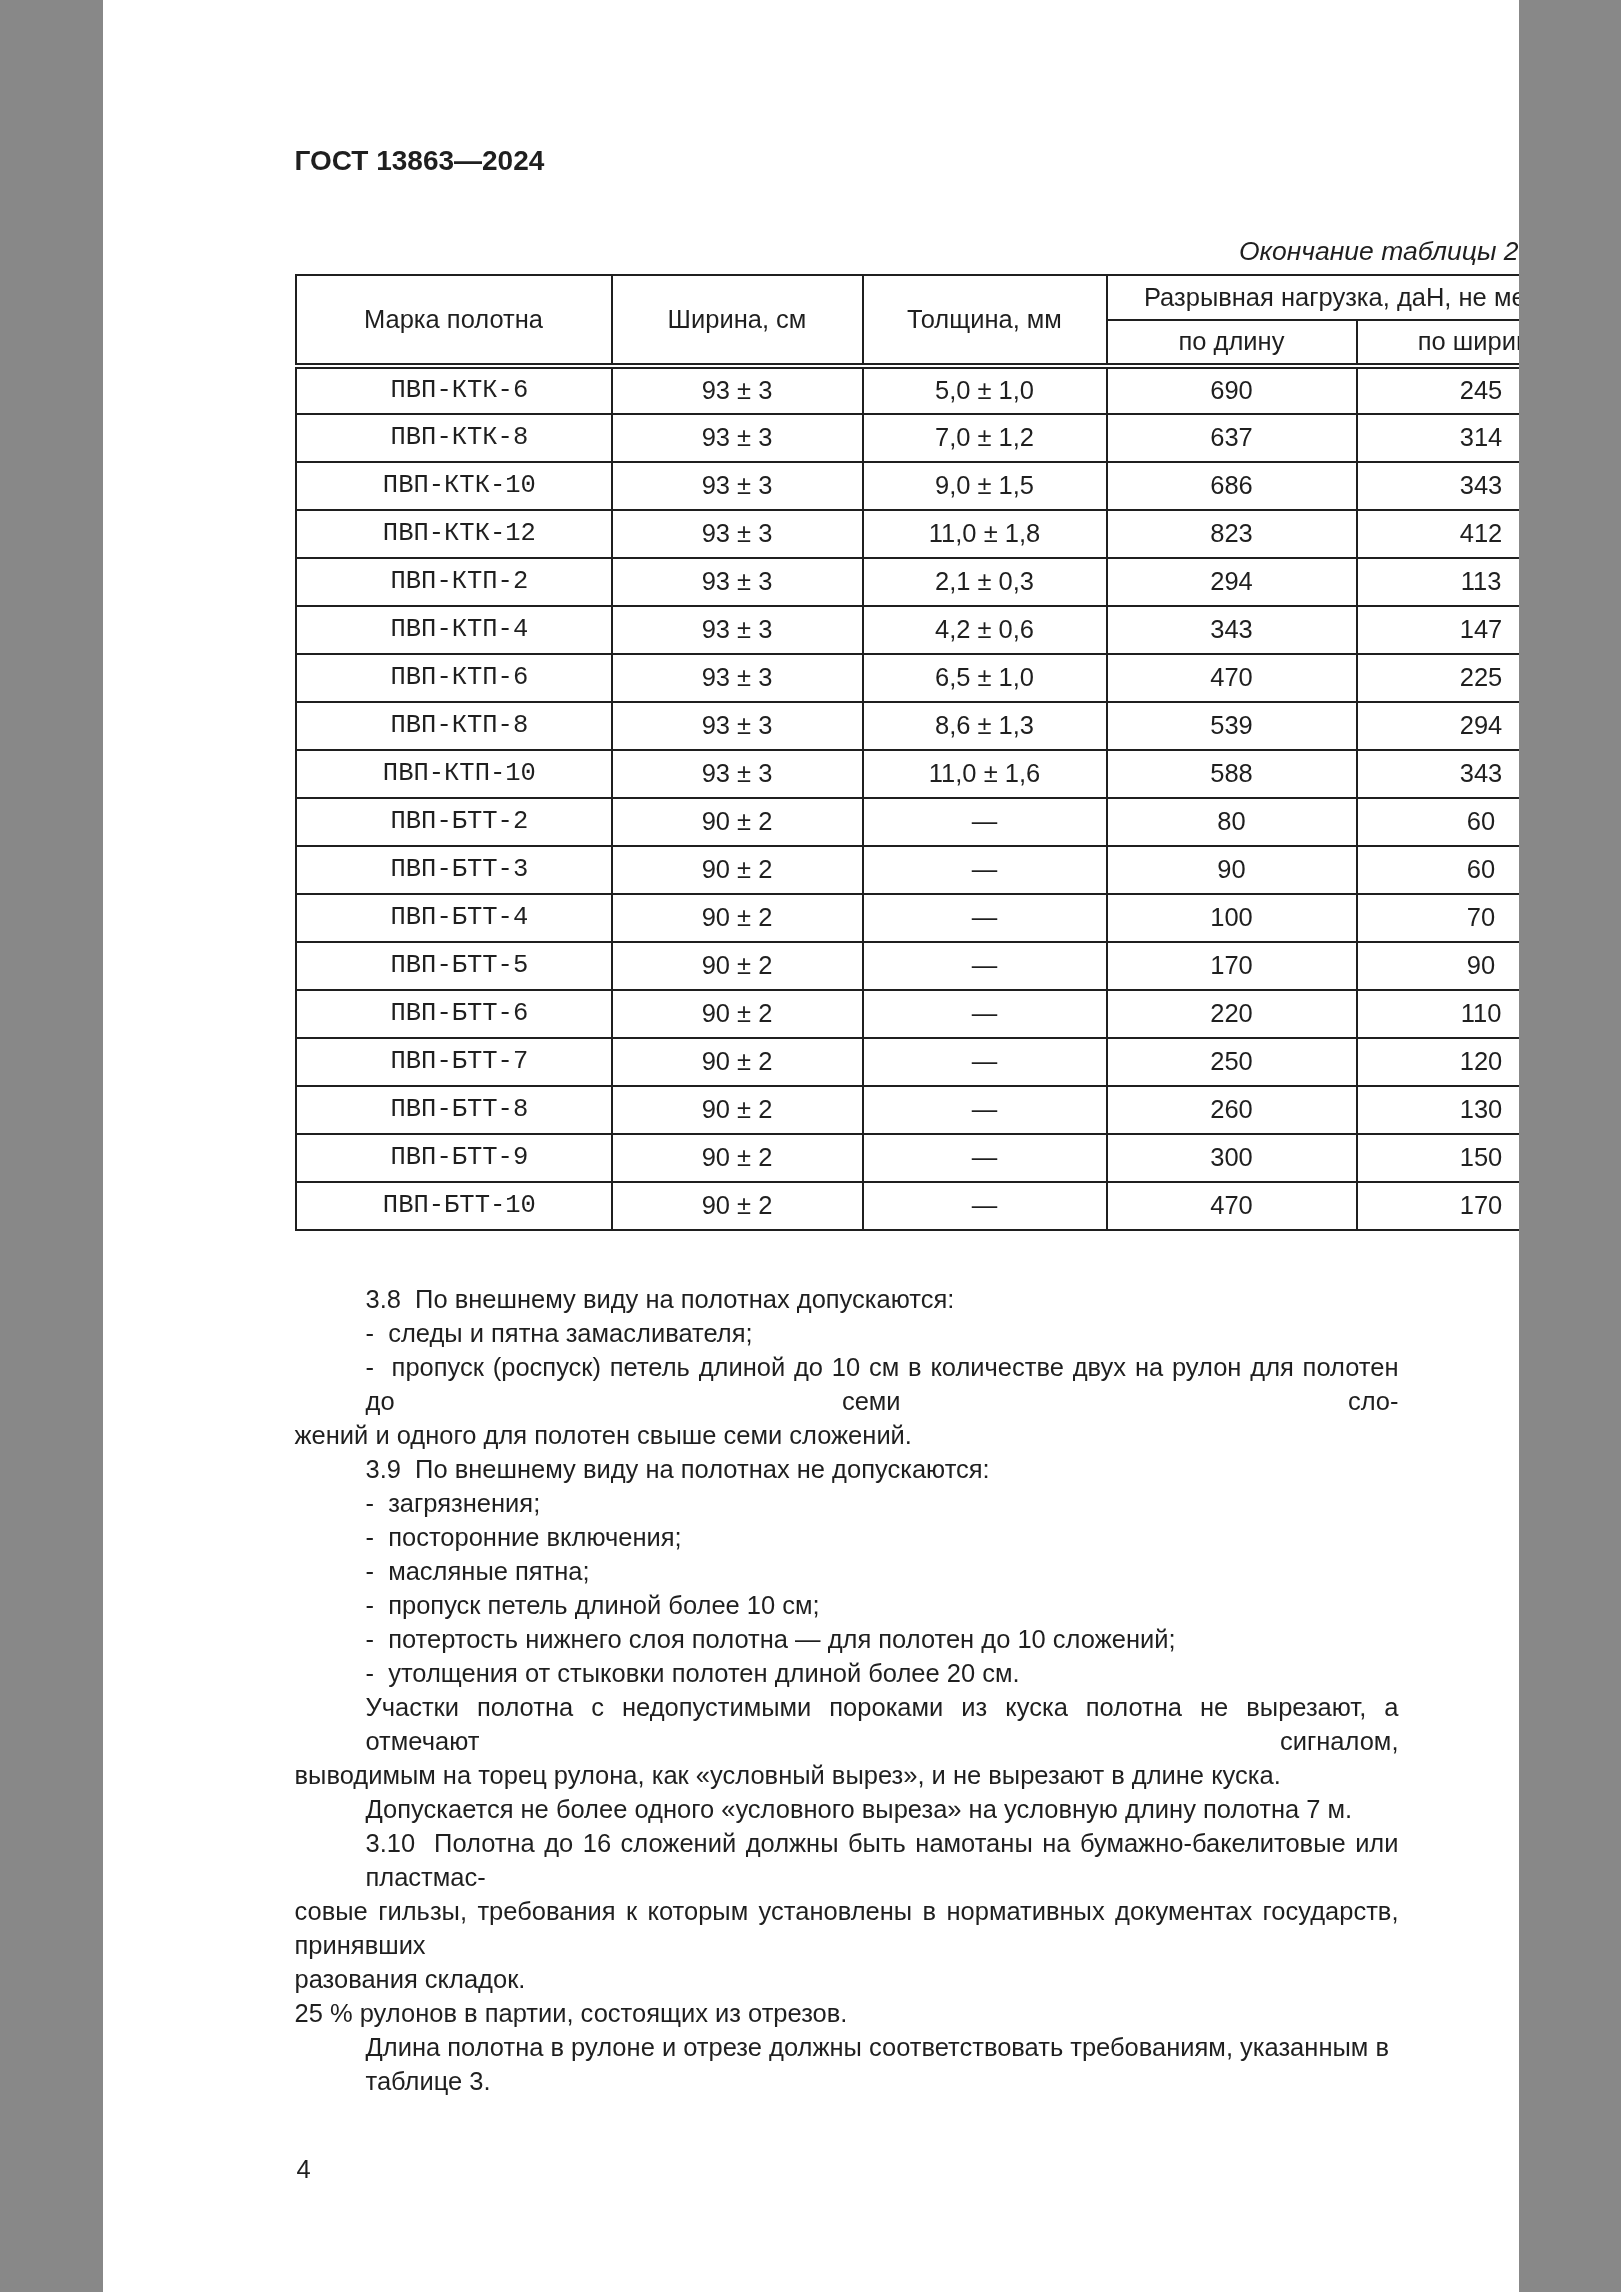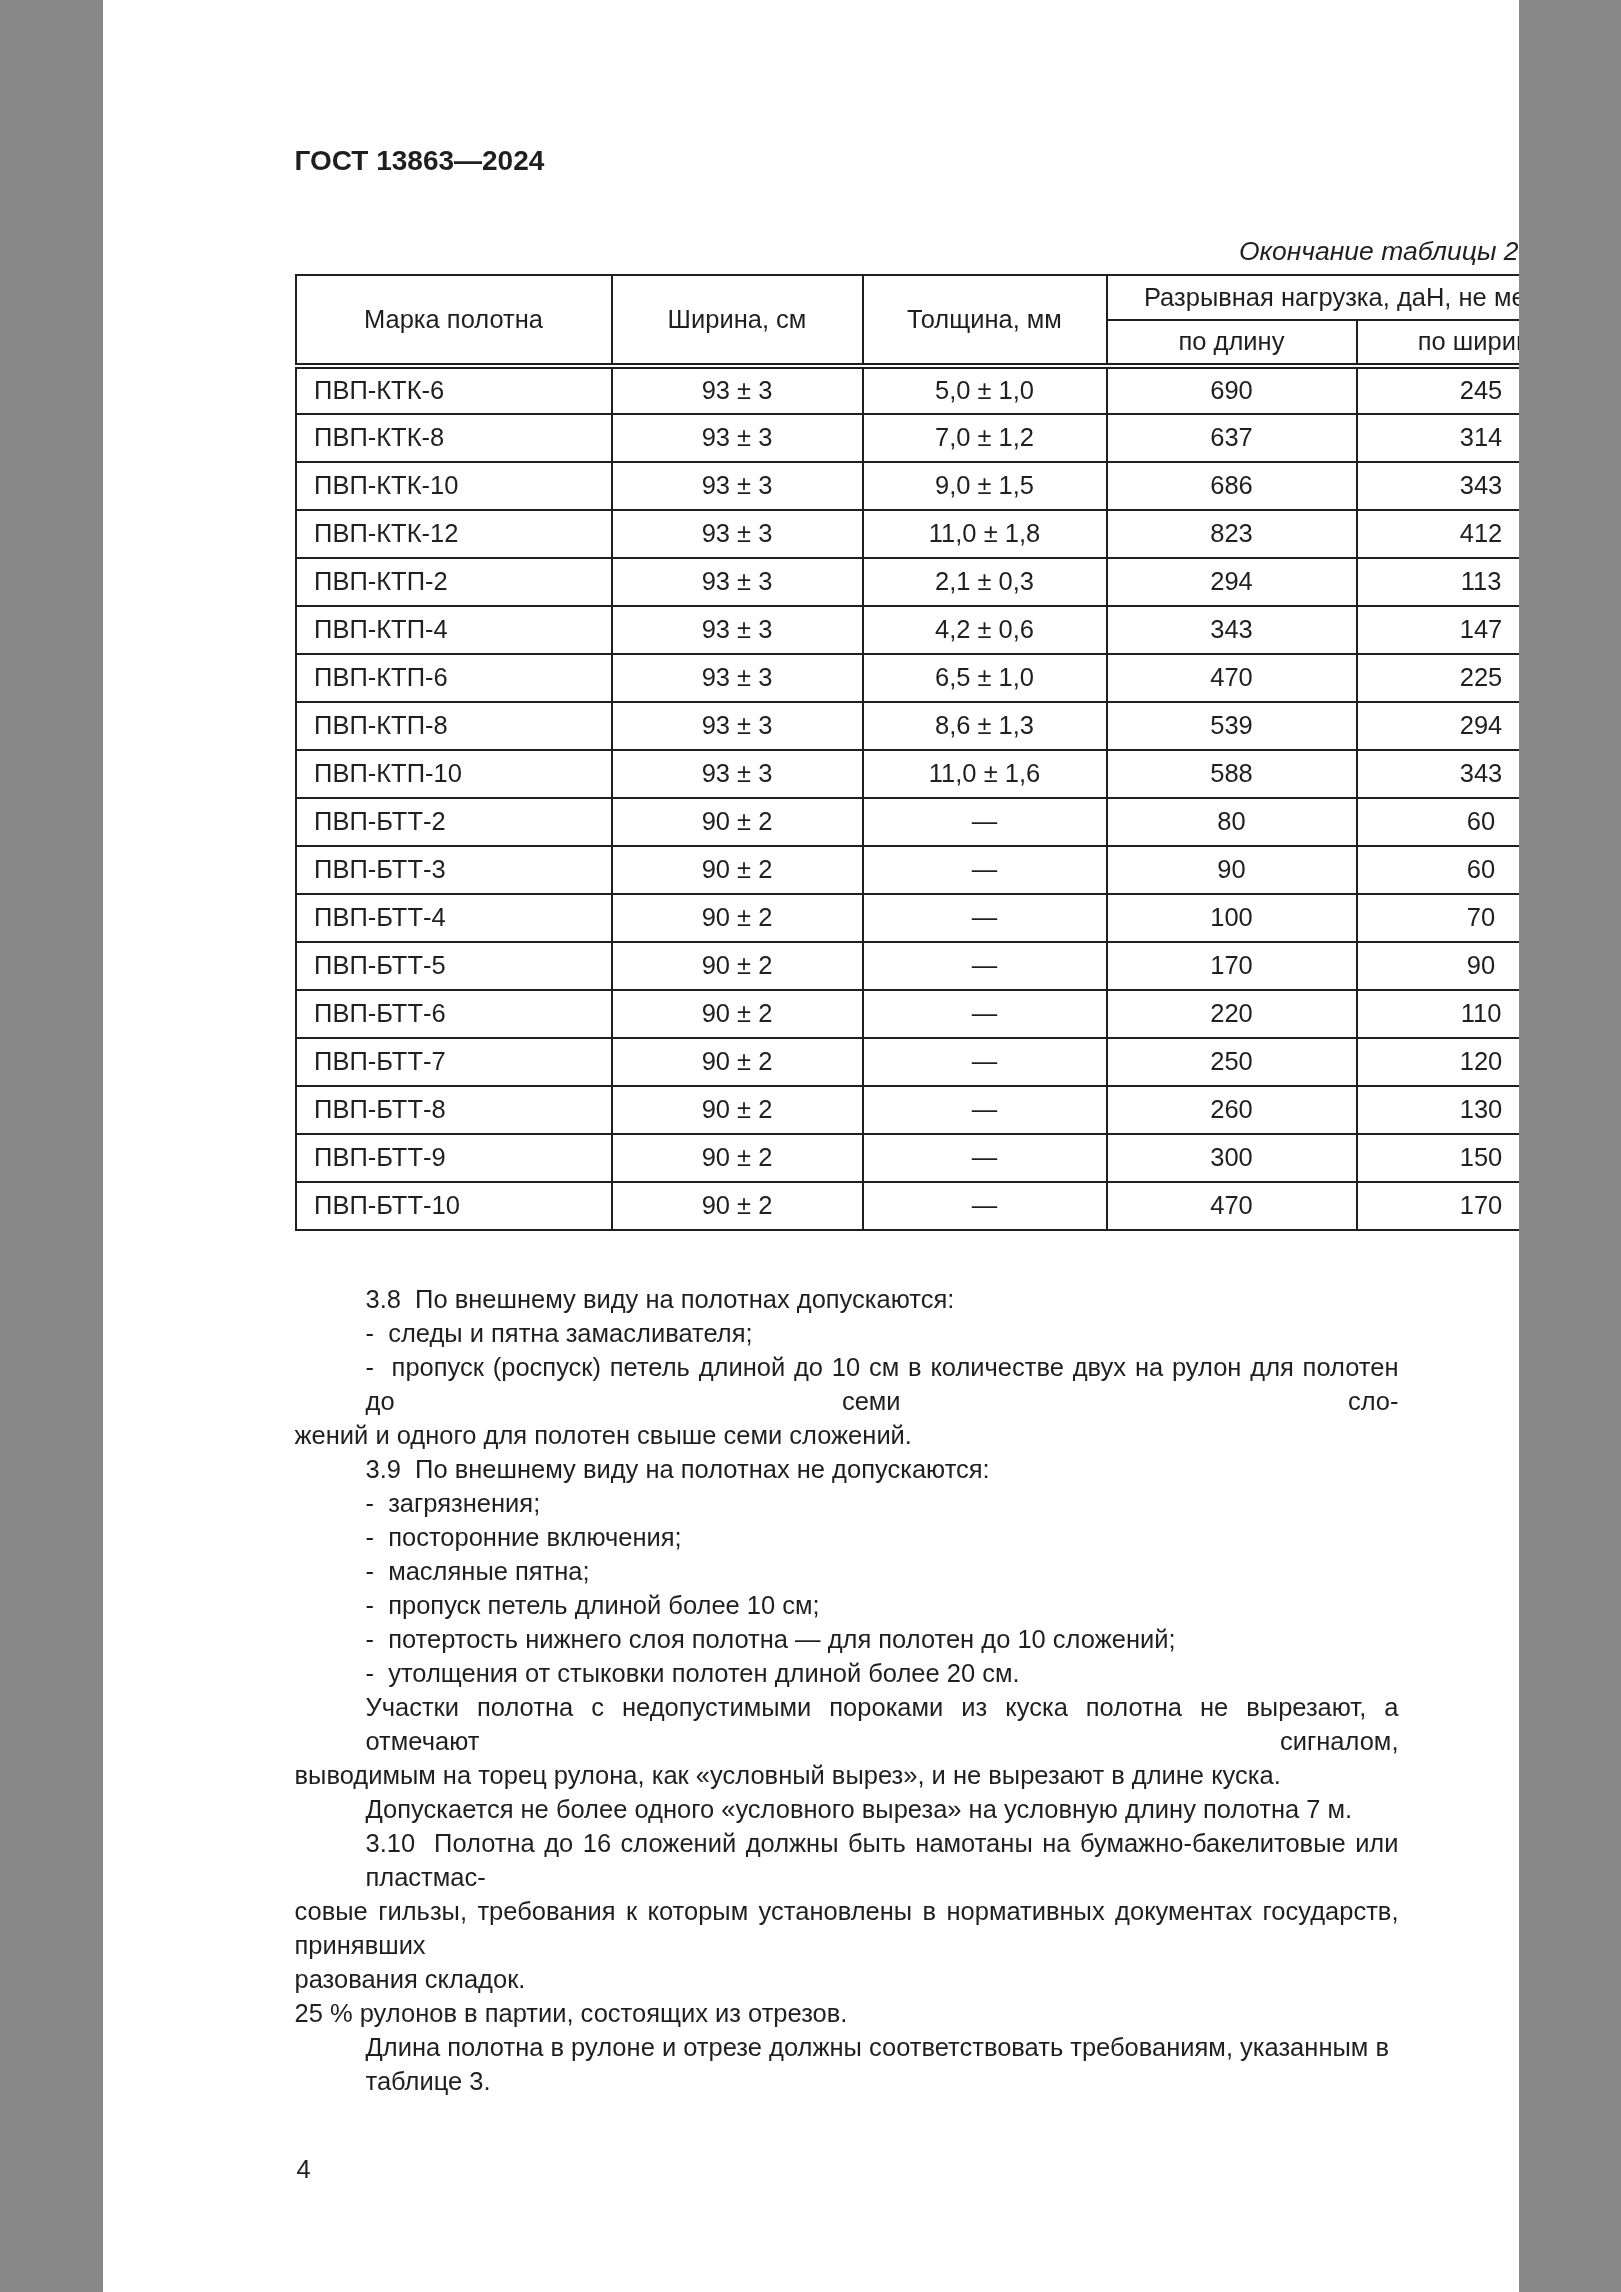--- a/index.html
+++ b/index.html
@@ -40,21 +40,21 @@
     font-weight:normal;
     overflow:hidden;
   }
   thead tr.top{height:45px;}
   thead tr.sub{height:46px;}
   tbody tr{height:48px;}
   tbody td{border-bottom-width:2.9px;}
   thead th.span2,
   thead tr.sub th{border-bottom:6.9px double var(--ink);}
   thead th.load-group{border-bottom:2px solid var(--ink);}
-  tbody td.mark{text-align:left;padding-left:17.6px;}
+  tbody td.mark{text-align:center;padding-left:17.6px;font-family:Liberation Mono, monospace;}
   .body-text{
     margin:51px 120px 0 192px;
     font-size:25.5px;
   }
   .body-text .line{
     line-height:34px;
     min-height:34px;
     text-align:left;
     white-space:normal;
   }

